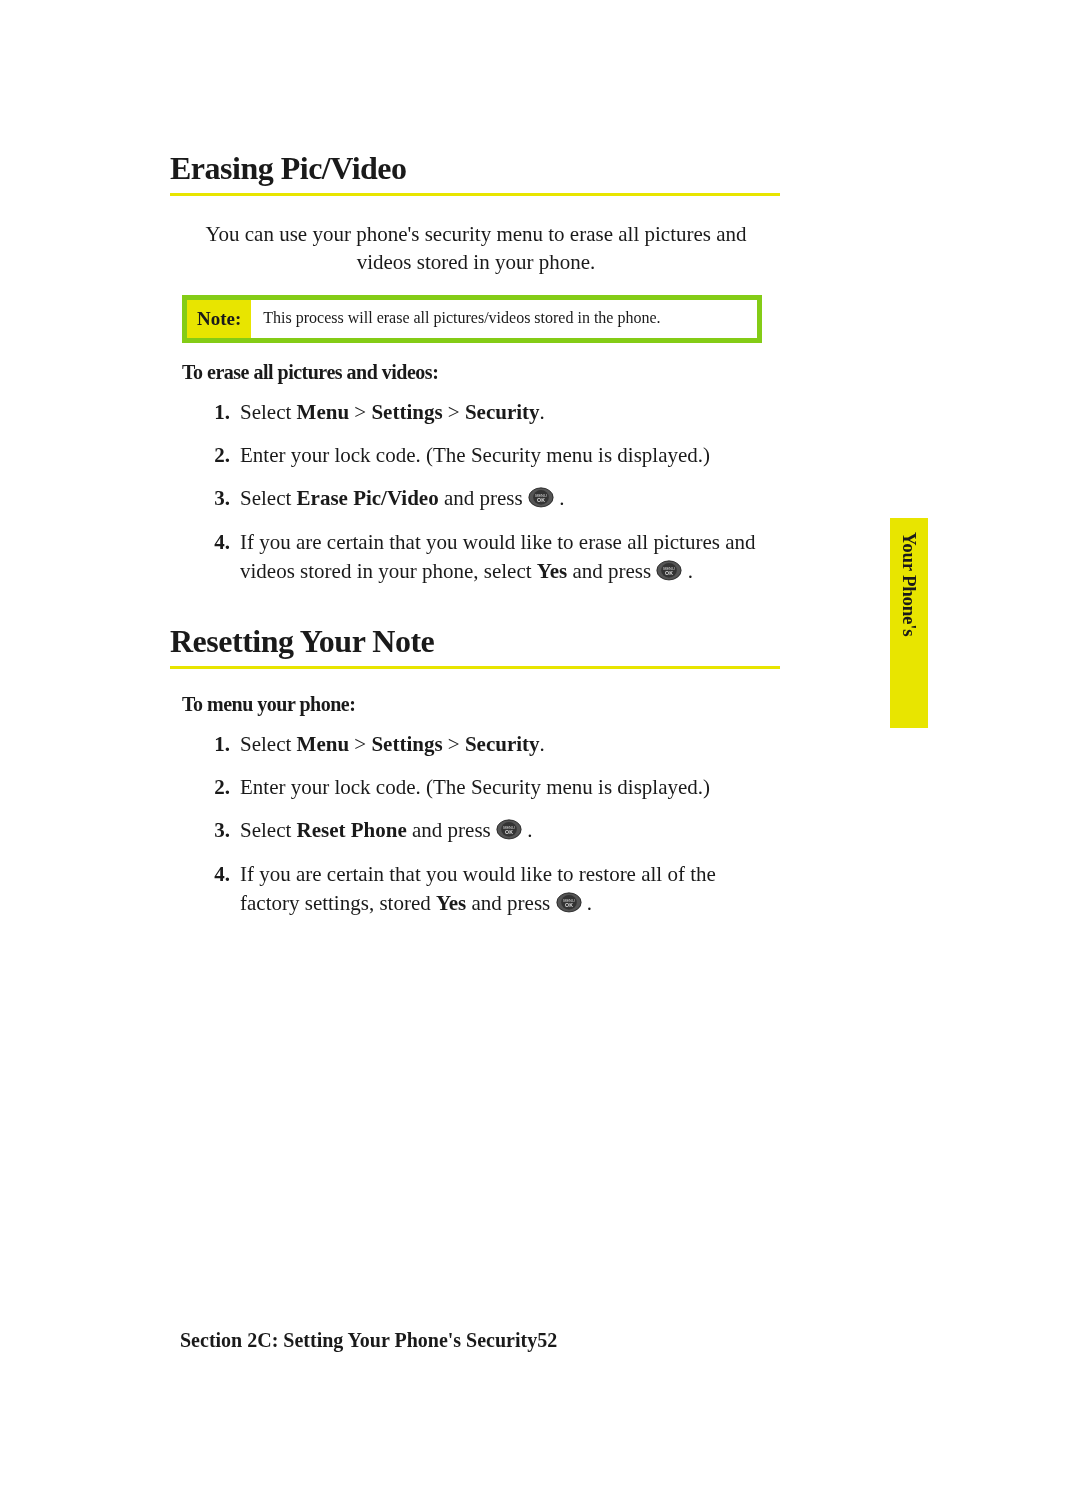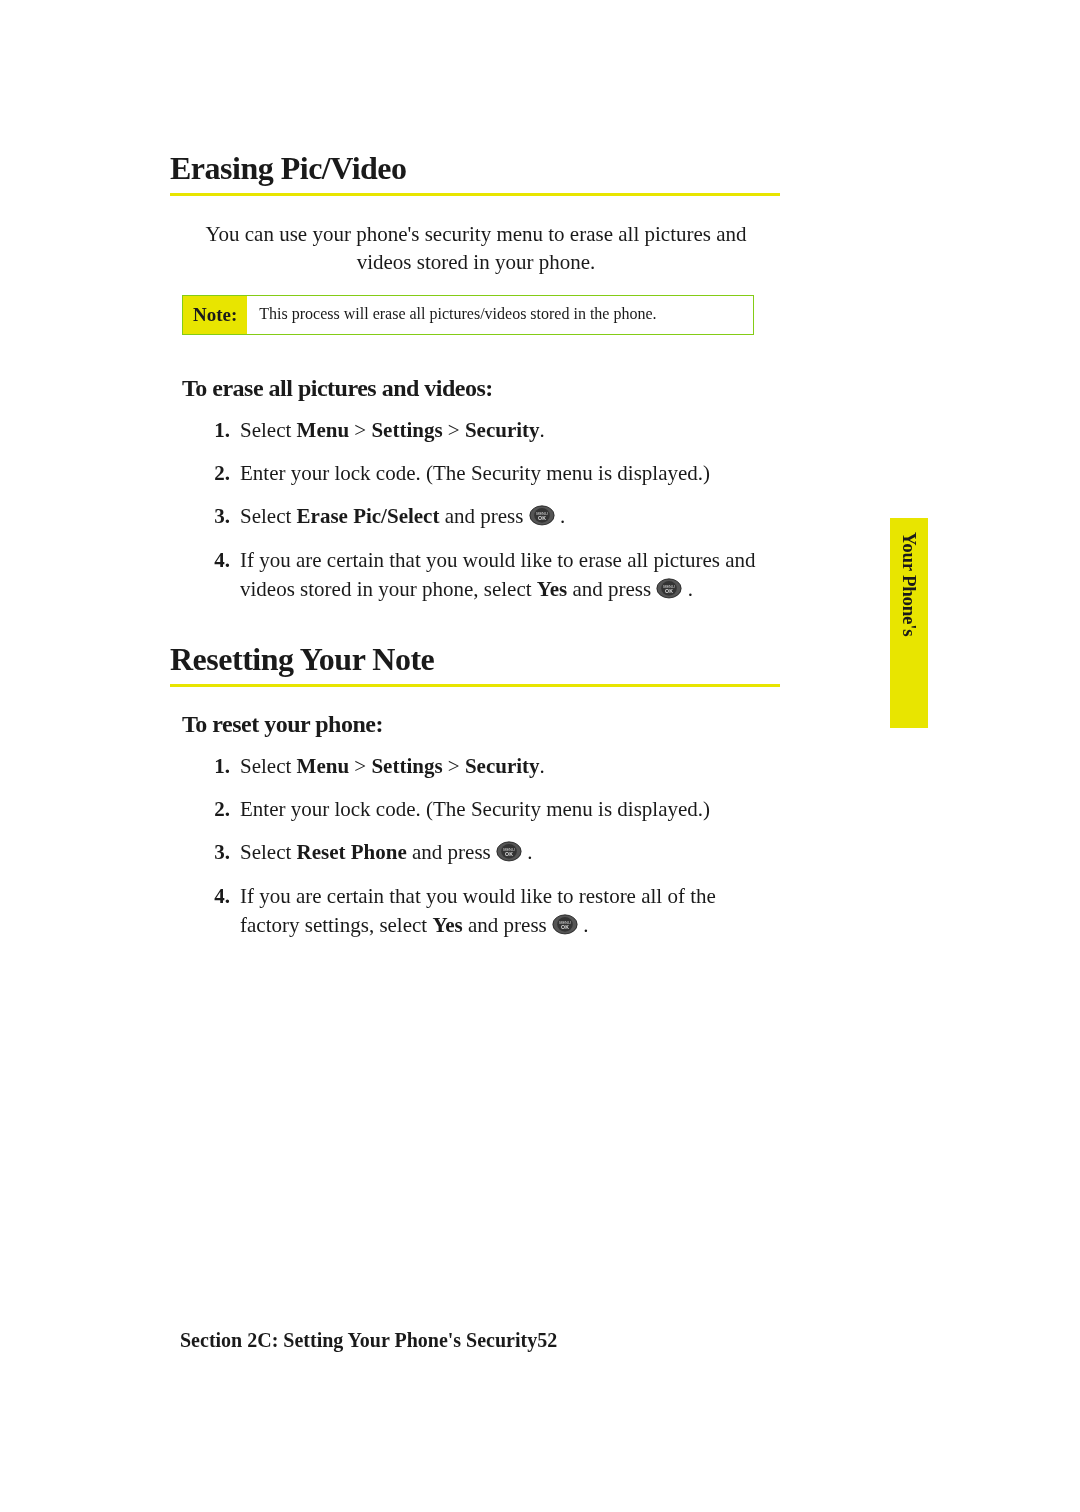--- a/index.html
+++ b/index.html
@@ -34,42 +34,42 @@
   }
   p.body {
     font-size: 21px;
     line-height: 1.35;
     margin: 0 0 18px 0;
     padding-left: 12px;
     text-align: center;
   }
   .note-box {
     display: flex;
-    border: 1px solid #84cc16;
+    border: 5px solid #84cc16;
     margin-left: 12px;
-    margin-bottom: 40px;
+    margin-bottom: 18px;
     width: 570px;
     justify-content: space-between;
   }
   .note-label {
     background: #e8e500;
     font-weight: 700;
     font-size: 19px;
     padding: 8px 10px;
     white-space: nowrap;
   }
   .note-text {
     font-size: 16px;
     padding: 8px 12px;
     line-height: 1.25;
     flex: 1;
   }
   .instr-title {
     font-weight: 700;
-    font-size: 24px;
+    font-size: 20px;
     margin: 0 0 14px 12px;
     letter-spacing: -0.5px;
   }
   ol.steps {
     list-style: none;
     counter-reset: step;
     padding: 0 0 0 42px;
     margin: 0 0 36px 0;
   }
   ol.steps > li {
@@ -143,58 +143,58 @@
     </div>
 
     <p class="instr-title">To erase all pictures and videos:</p>
 
     <ol class="steps">
       <li>
         <span>Select </span><span class="b">Menu</span><span> &gt; </span><span class="b">Settings</span><span> &gt; </span><span class="b">Security</span>.
       </li>
       <li>Enter your lock code. (The Security menu is displayed.)</li>
       <li>
-        <span>Select </span><span class="b">Erase Pic/Select</span><span> and press </span><span class="ok-btn"><svg viewBox="0 0 30 24">
+        <span>Select </span><span class="b">Erase Pic/Video</span><span> and press </span><span class="ok-btn"><svg viewBox="0 0 30 24">
               <ellipse cx="15" cy="12" rx="14" ry="11" fill="#555" stroke="#222"></ellipse>
               <ellipse cx="15" cy="12" rx="9" ry="8.5" fill="#333"></ellipse>
               <text x="15" y="11" text-anchor="middle" font-size="4.5" fill="#ddd" font-family="Arial">MENU</text>
               <text x="15" y="17" text-anchor="middle" font-size="6" fill="#ddd" font-family="Arial" font-weight="bold">OK</text>
             </svg></span> .
       </li>
       <li>
         <span>If you are certain that you would like to erase all pictures and videos stored in your phone, select </span><span class="b">Yes</span><span> and press </span><span class="ok-btn"><svg viewBox="0 0 30 24">
               <ellipse cx="15" cy="12" rx="14" ry="11" fill="#555" stroke="#222"></ellipse>
               <ellipse cx="15" cy="12" rx="9" ry="8.5" fill="#333"></ellipse>
               <text x="15" y="11" text-anchor="middle" font-size="4.5" fill="#ddd" font-family="Arial">MENU</text>
               <text x="15" y="17" text-anchor="middle" font-size="6" fill="#ddd" font-family="Arial" font-weight="bold">OK</text>
             </svg></span> .
       </li>
     </ol>
 
     <h2 class="section-heading">Resetting Your Note</h2>
     <div class="rule"></div>
 
 
-    <p class="instr-title">To reset your phone:</p>
+    <p class="instr-title">To menu your phone:</p>
 
     <ol class="steps">
       <li>
         <span>Select </span><span class="b">Menu</span><span> &gt; </span><span class="b">Settings</span><span> &gt; </span><span class="b">Security</span>.
       </li>
       <li>Enter your lock code. (The Security menu is displayed.)</li>
       <li>
         <span>Select </span><span class="b">Reset Phone</span><span> and press </span><span class="ok-btn"><svg viewBox="0 0 30 24">
               <ellipse cx="15" cy="12" rx="14" ry="11" fill="#555" stroke="#222"></ellipse>
               <ellipse cx="15" cy="12" rx="9" ry="8.5" fill="#333"></ellipse>
               <text x="15" y="11" text-anchor="middle" font-size="4.5" fill="#ddd" font-family="Arial">MENU</text>
               <text x="15" y="17" text-anchor="middle" font-size="6" fill="#ddd" font-family="Arial" font-weight="bold">OK</text>
             </svg></span> .
       </li>
       <li>
-        <span>If you are certain that you would like to restore all of the factory settings, select </span><span class="b">Yes</span><span> and press </span><span class="ok-btn"><svg viewBox="0 0 30 24">
+        <span>If you are certain that you would like to restore all of the factory settings, stored </span><span class="b">Yes</span><span> and press </span><span class="ok-btn"><svg viewBox="0 0 30 24">
               <ellipse cx="15" cy="12" rx="14" ry="11" fill="#555" stroke="#222"></ellipse>
               <ellipse cx="15" cy="12" rx="9" ry="8.5" fill="#333"></ellipse>
               <text x="15" y="11" text-anchor="middle" font-size="4.5" fill="#ddd" font-family="Arial">MENU</text>
               <text x="15" y="17" text-anchor="middle" font-size="6" fill="#ddd" font-family="Arial" font-weight="bold">OK</text>
             </svg></span> .
       </li>
     </ol>
 
   </div>
 

